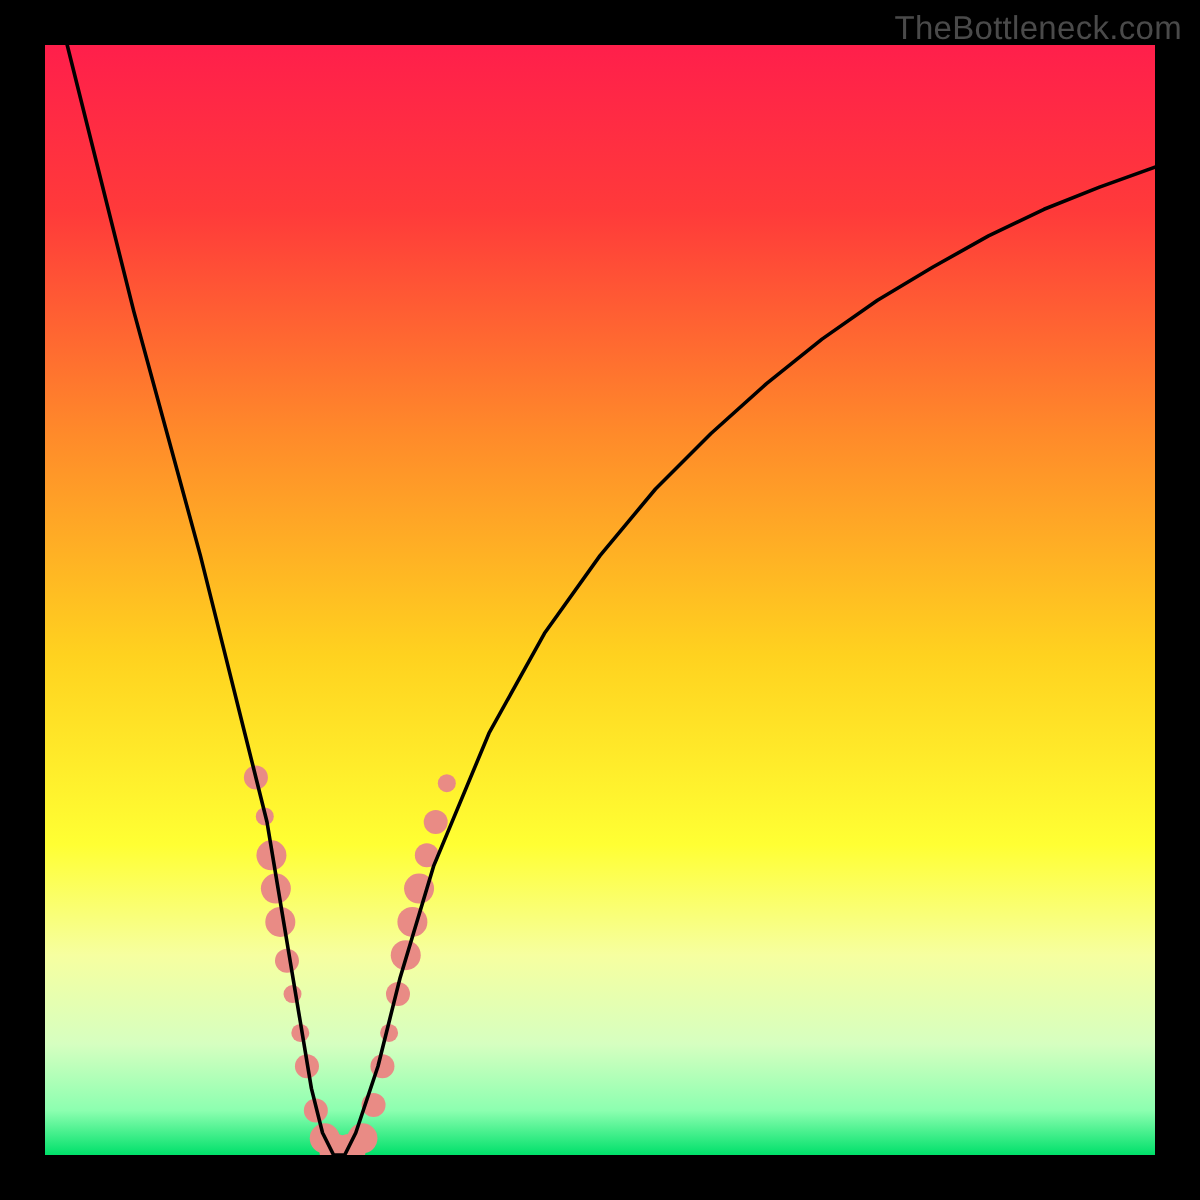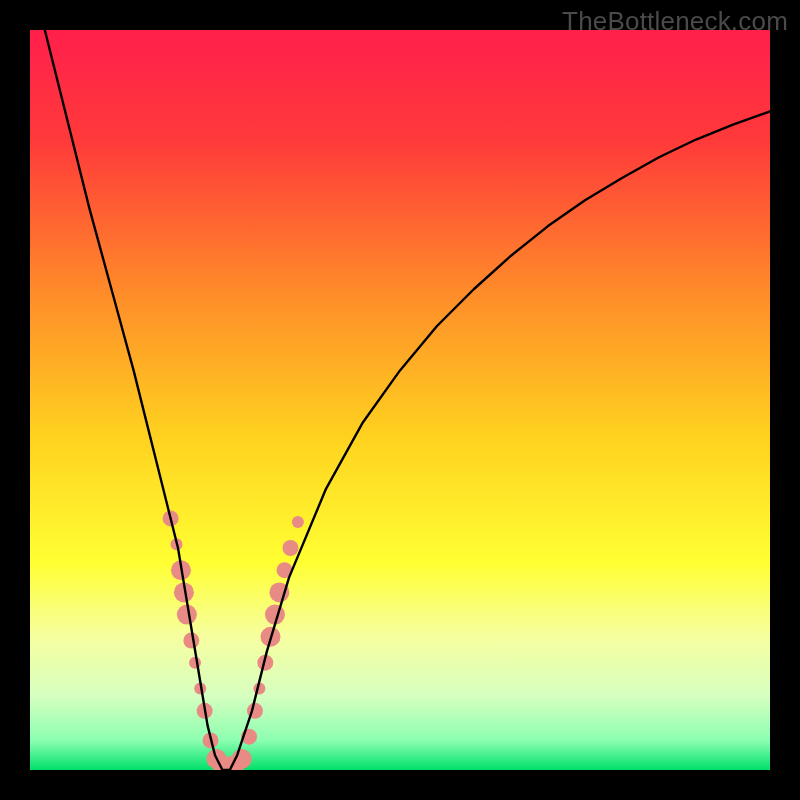--- a/index.html
+++ b/index.html
@@ -23,21 +23,21 @@
     top: 30px;
     width: 740px;
     height: 740px;
     
   }
   .watermark {
     position: absolute;
     top: 6px;
     right: 12px;
     color: #4a4a4a;
-    font-size: 26px;
+    font-size: 22px;
     font-weight: 500;
     letter-spacing: 0.2px;
     user-select: none;
   }
 </style>
 </head>
 <body>
 
 <div class="frame">
   <div class="watermark">TheBottleneck.com</div>

